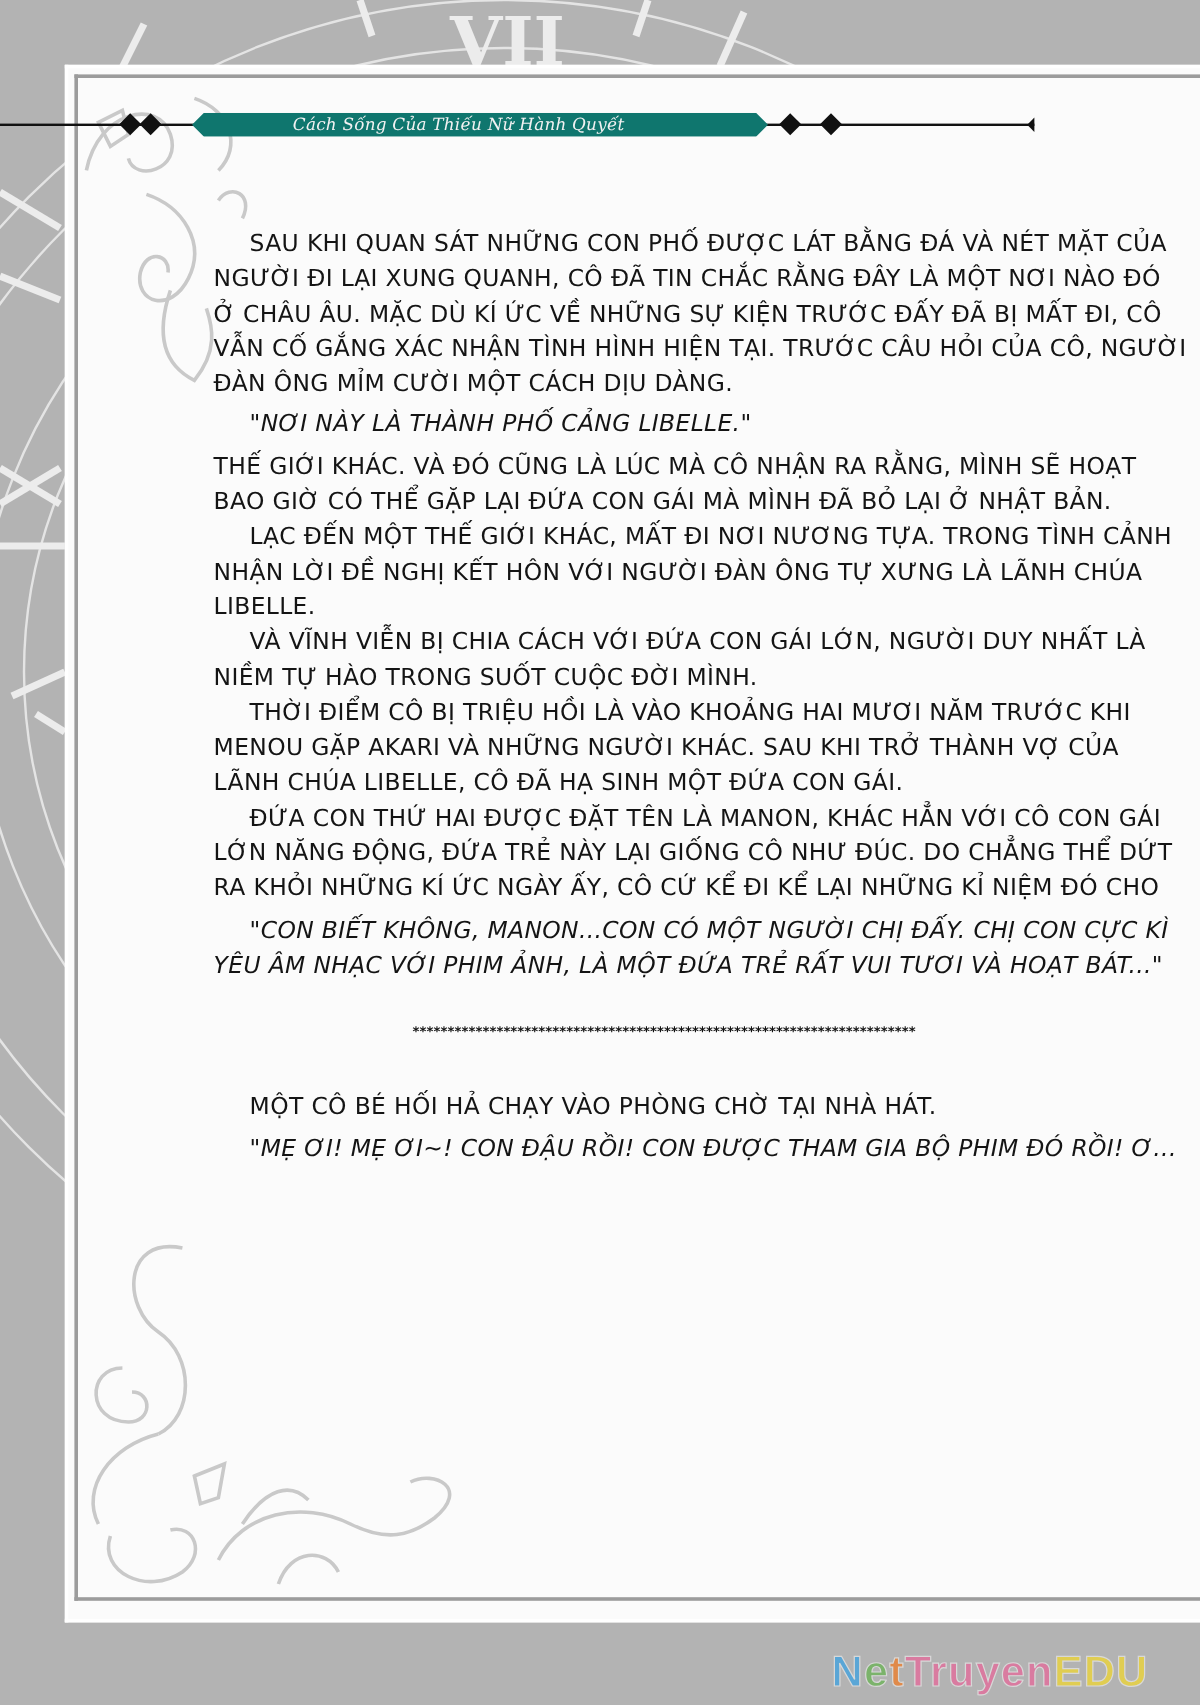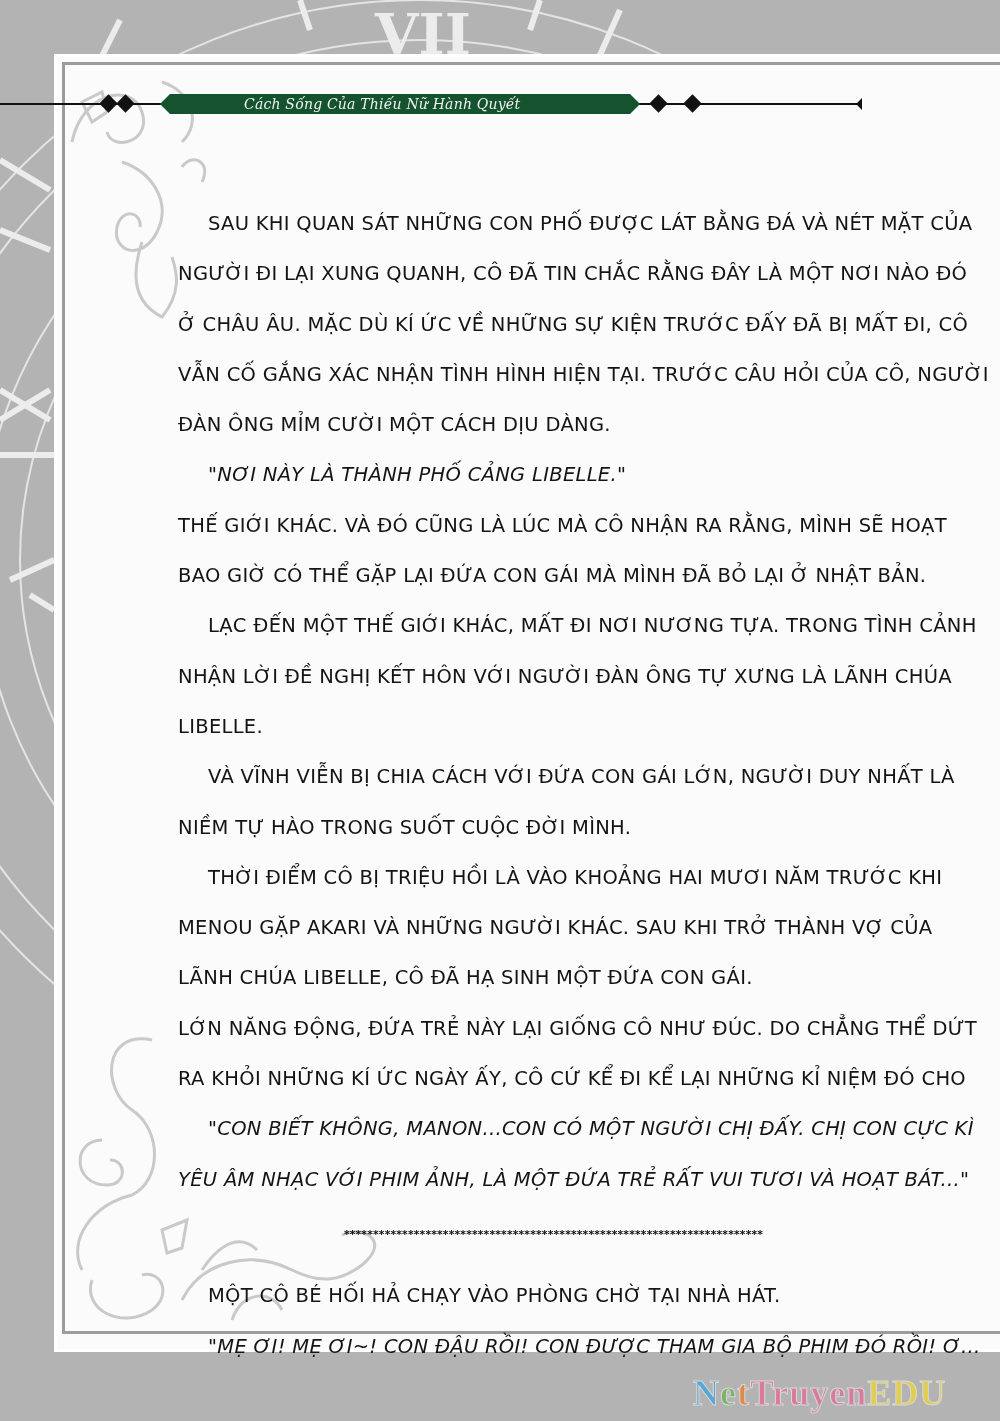--- a/index.html
+++ b/index.html
@@ -23,42 +23,42 @@
     .ornament { position: absolute; pointer-events: none; }
     .header-bar {
       position: absolute; left: 0; top: 92px; width: 880px; height: 24px;
     }
     .header-line { position: absolute; left: 0; top: 11px; width: 862px; height: 2px; background: #111; }
     .header-end { position: absolute; left: 856px; top: 6px; width: 0; height: 0;
       border-top: 6px solid transparent; border-bottom: 6px solid transparent; border-right: 6px solid #111; }
     .diamond { position: absolute; width: 13px; height: 13px; background: #111; transform: rotate(45deg); top: 5px; }
     .title-banner {
       position: absolute; left: 160px; top: 2px; width: 480px; height: 20px;
-      background: #14532d;
+      background: #0f766e;
       clip-path: polygon(10px 0, 470px 0, 480px 10px, 470px 20px, 10px 20px, 0 10px);
       display: flex; align-items: center;
     }
     .title-text {
       color: #f2f2f2; font-family: "DejaVu Serif", serif; font-style: italic;
       font-size: 14px; margin-left: 84px; letter-spacing: 0.2px;
     }
     .content {
       position: absolute; left: 178px; top: 188px; width: 790px;
       font-family: "DejaVu Sans", sans-serif; font-size: 19.5px; line-height: 29.3px;
       color: #141414; letter-spacing: 0.3px;
     }
     .para { margin: 0; text-indent: 30px; text-align: justify; }
     .para.italic { font-style: italic; }
-    .para .line { display: block; white-space: nowrap; margin-top: 21px; }
+    .para .line { display: block; white-space: nowrap; }
     .separator {
       text-align: center; font-family: "DejaVu Sans Mono", monospace; font-size: 11px; letter-spacing: -0.8px;
       margin: 26px 0 32px 0; color: #111; font-weight: bold; padding-right: 40px;
     }
     .watermark {
-      position: absolute; left: 693px; top: 1372px; font-family: Liberation Serif, serif;
+      position: absolute; left: 693px; top: 1372px; font-family: Liberation Sans, sans-serif;
       font-size: 36px; font-weight: bold; letter-spacing: 1px;
       -webkit-text-stroke: 1px #d8d8d8;
     }
     .wm-n { color: #5aa6d6; } .wm-e { color: #7bb36b; } .wm-t { color: #e08a4a; }
     .wm-truyen { color: #d97ba0; } .wm-edu { color: #e0cd52; }
   </style>
 </head>
 <body>
 
 <svg class="clock-bg" viewBox="0 0 1000 1421">
@@ -146,20 +146,21 @@
     <p class="para">
       <span class="line">VÀ VĨNH VIỄN BỊ CHIA CÁCH VỚI ĐỨA CON GÁI LỚN, NGƯỜI DUY NHẤT LÀ</span>
       <span class="line" style="margin-left:-30px">NIỀM TỰ HÀO TRONG SUỐT CUỘC ĐỜI MÌNH.</span>
     </p>
     <p class="para">
       <span class="line">THỜI ĐIỂM CÔ BỊ TRIỆU HỒI LÀ VÀO KHOẢNG HAI MƯƠI NĂM TRƯỚC KHI</span>
       <span class="line" style="margin-left:-30px">MENOU GẶP AKARI VÀ NHỮNG NGƯỜI KHÁC. SAU KHI TRỞ THÀNH VỢ CỦA</span>
       <span class="line" style="margin-left:-30px">LÃNH CHÚA LIBELLE, CÔ ĐÃ HẠ SINH MỘT ĐỨA CON GÁI.</span>
     </p>
     <p class="para">
+      <span class="line">ĐỨA CON THỨ HAI ĐƯỢC ĐẶT TÊN LÀ MANON, KHÁC HẲN VỚI CÔ CON GÁI</span>
       <span class="line" style="margin-left:-30px">LỚN NĂNG ĐỘNG, ĐỨA TRẺ NÀY LẠI GIỐNG CÔ NHƯ ĐÚC. DO CHẲNG THỂ DỨT</span>
       <span class="line" style="margin-left:-30px">RA KHỎI NHỮNG KÍ ỨC NGÀY ẤY, CÔ CỨ KỂ ĐI KỂ LẠI NHỮNG KỈ NIỆM ĐÓ CHO</span>
     </p>
     <p class="para italic" style="margin-top:6px">
       <span class="line">"CON BIẾT KHÔNG, MANON...CON CÓ MỘT NGƯỜI CHỊ ĐẤY. CHỊ CON CỰC KÌ</span>
       <span class="line" style="margin-left:-30px">YÊU ÂM NHẠC VỚI PHIM ẢNH, LÀ MỘT ĐỨA TRẺ RẤT VUI TƯƠI VÀ HOẠT BÁT..."</span>
     </p>
   </div>
 
   <div class="separator">************************************************************************</div>

